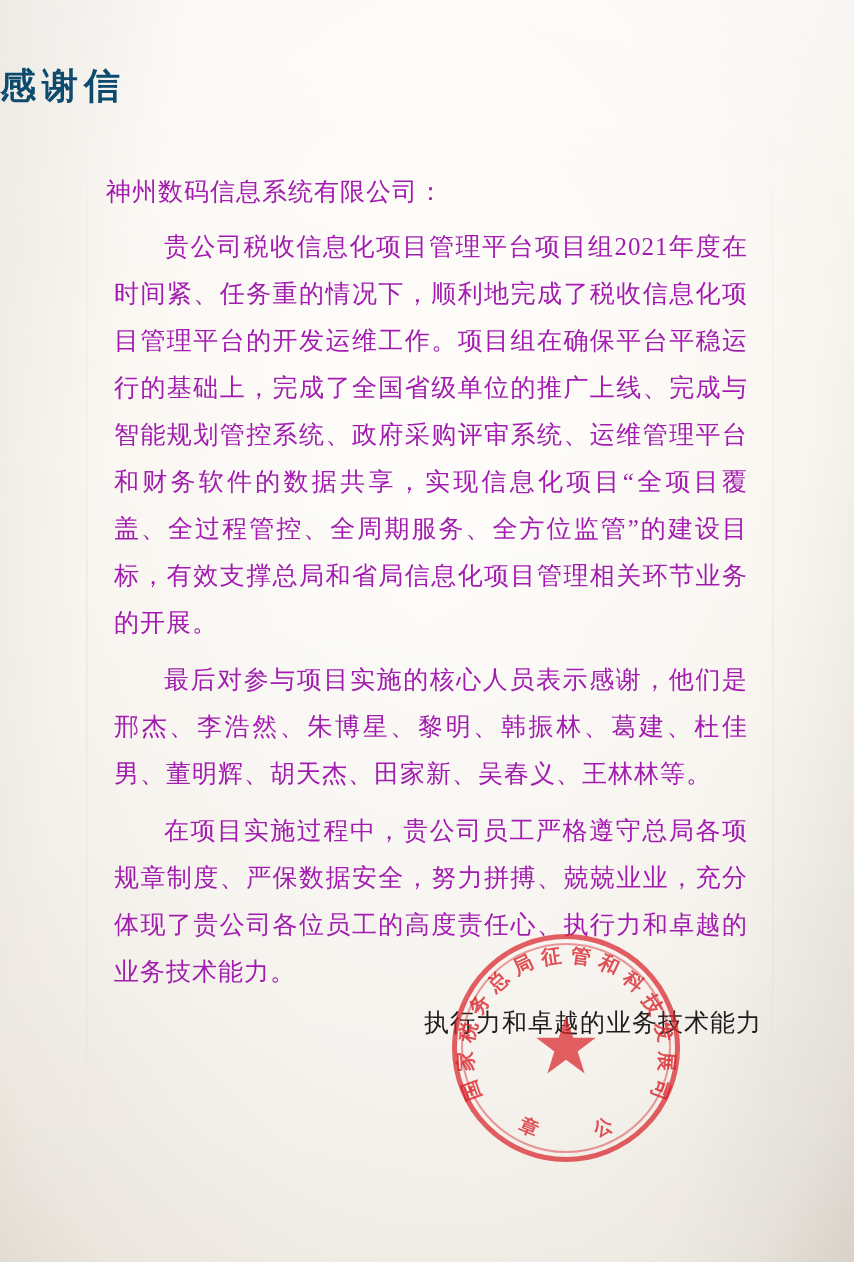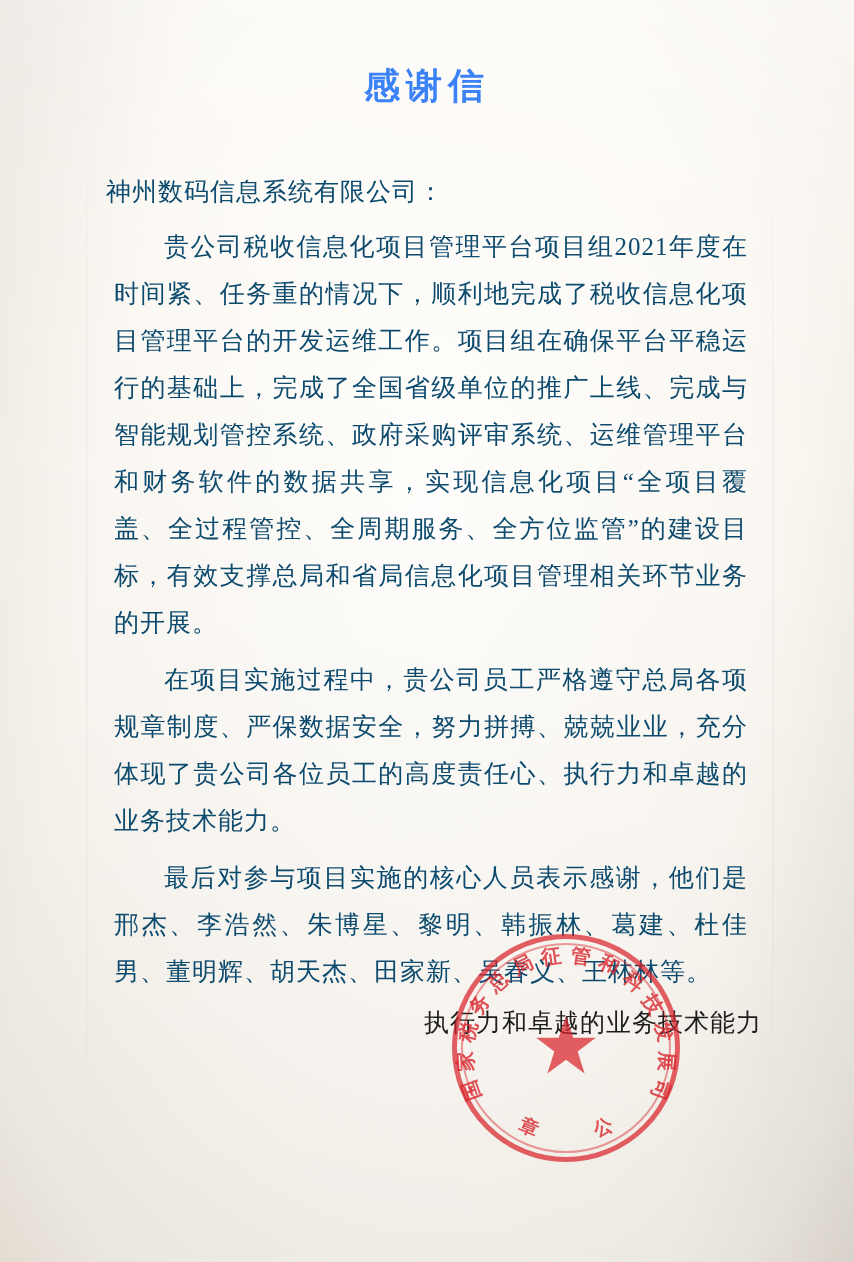--- a/index.html
+++ b/index.html
@@ -33,33 +33,33 @@
   .sheet {
     position: absolute;
     inset: 0;
     padding: 0;
   }
   .doc-title {
     position: absolute;
     top: 62px;
     left: 0;
     width: 854px;
-    text-align: center;
+    text-align: left;
     font-size: 36px;
     font-weight: bold;
     letter-spacing: 6px;
-    color: #3b82f6;
+    color: #0c4a6e;
     font-family: "Liberation Serif", "DejaVu Serif", serif;
   }
   .body-block {
     position: absolute;
     top: 168px;
     left: 106px;
     width: 650px;
-    color: #0c4a6e;
+    color: #a21caf;
     font-size: 25px;
     line-height: 47px;
     letter-spacing: 1px;
   }
   .salutation {
     margin: 0 0 2px 0;
     font-size: 25px;
   }
   .para {
     margin: 8px;
@@ -164,22 +164,22 @@
 <div class="crease" style="left:86px;"></div>
 <div class="crease" style="left:772px;"></div>
 
 <div class="sheet">
 
   <div class="doc-title">感谢信</div>
 
   <div class="body-block">
     <p class="salutation">神州数码信息系统有限公司：</p>
     <p class="para">贵公司税收信息化项目管理平台项目组2021年度在时间紧、任务重的情况下，顺利地完成了税收信息化项目管理平台的开发运维工作。项目组在确保平台平稳运行的基础上，完成了全国省级单位的推广上线、完成与智能规划管控系统、政府采购评审系统、运维管理平台和财务软件的数据共享，实现信息化项目“全项目覆盖、全过程管控、全周期服务、全方位监管”的建设目标，有效支撑总局和省局信息化项目管理相关环节业务的开展。</p>
+    <p class="para">最后对参与项目实施的核心人员表示感谢，他们是邢杰、李浩然、朱博星、黎明、韩振林、葛建、杜佳男、董明辉、胡天杰、田家新、吴春义、王林林等。</p>
     <p class="para">在项目实施过程中，贵公司员工严格遵守总局各项规章制度、严保数据安全，努力拼搏、兢兢业业，充分体现了贵公司各位员工的高度责任心、执行力和卓越的业务技术能力。</p>
-    <p class="para">最后对参与项目实施的核心人员表示感谢，他们是邢杰、李浩然、朱博星、黎明、韩振林、葛建、杜佳男、董明辉、胡天杰、田家新、吴春义、王林林等。</p>
   </div>
 
   <div class="signature">
     <span class="sig-line">执行力和卓越的业务技术能力</span>
   </div>
 
   <div class="seal">
     <div class="seal-ring"></div>
     <div class="seal-ring inner"></div>
     <div class="seal-star"></div>

